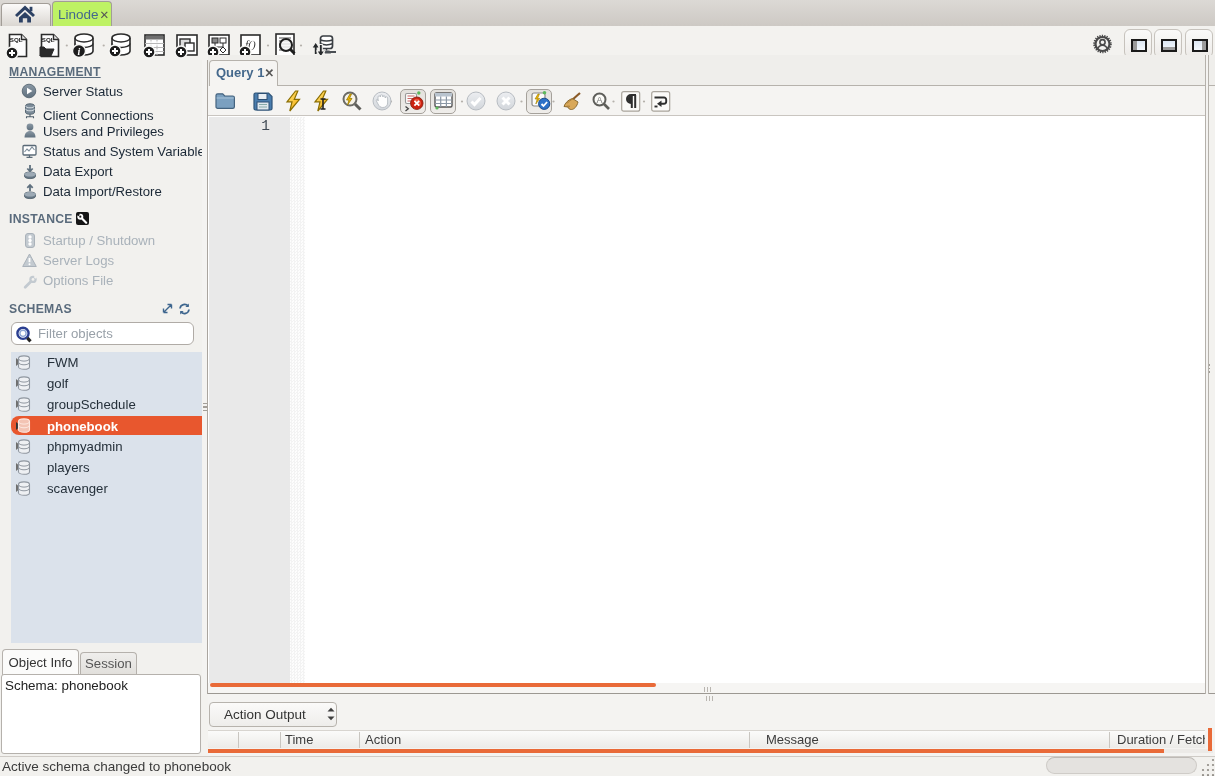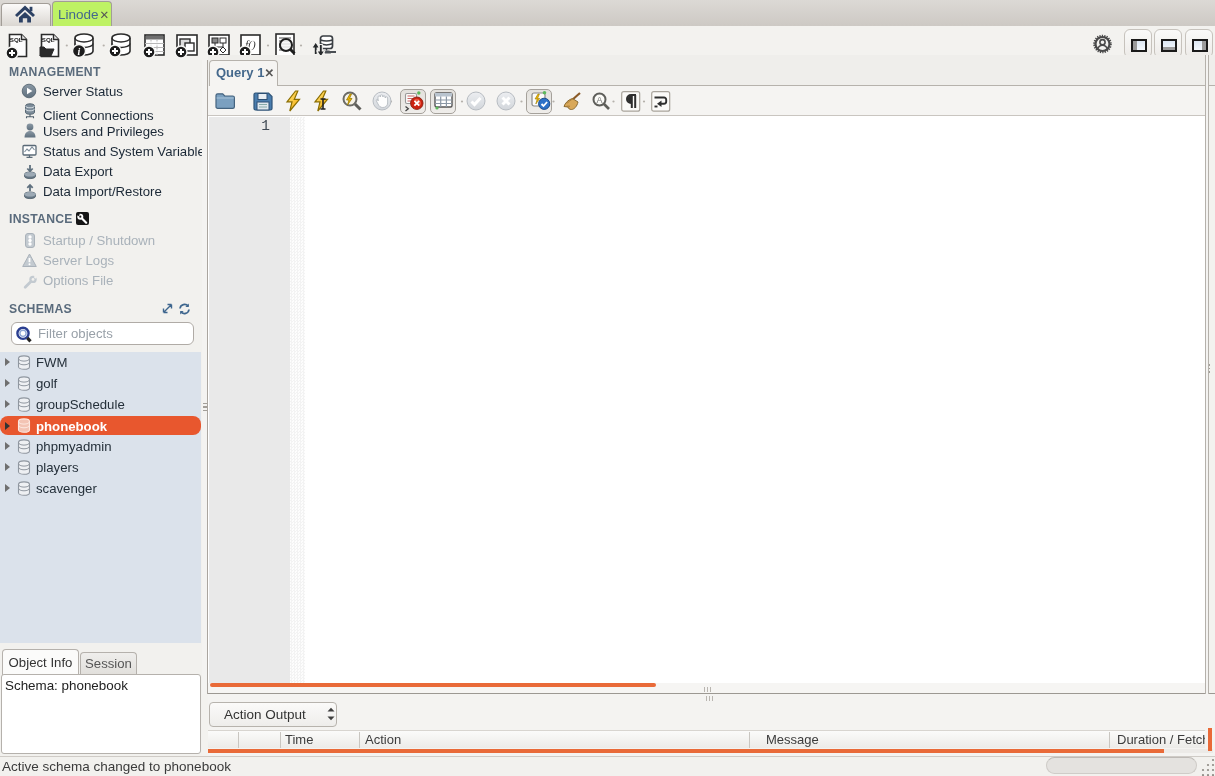--- a/index.html
+++ b/index.html
@@ -17,21 +17,21 @@
   .panelbtn .rect{position:absolute;left:6px;top:9px;width:12px;height:9px;border:2px solid #1a1a1a;background:linear-gradient(#dce6f2,#f4f8fc);}
   
   #sidebar{left:0;top:60px;width:202px;height:583px;background:#f2f1ee;}
   .sechead{position:absolute;left:9px;font-weight:bold;font-size:12.2px;color:#5a6b7c;letter-spacing:0.3px;}
   .sitem{position:absolute;left:43px;font-size:13.2px;color:#1b2836;white-space:nowrap;}
   .sitem.gray{color:#a9b2ba;}
   
   #filterbox{left:11px;top:322px;width:183px;height:23px;background:#fff;border:1px solid #b0aba6;border-radius:6px;box-sizing:border-box;}
   #filtertext{left:38px;top:326px;font-size:13.2px;color:#98a0a8;}
   
-  #schemalist{left:0;top:352px;width:201px;height:325px;background:#dbe2eb;}
+  #schemalist{left:11px;top:352px;width:201px;height:325px;background:#dbe2eb;}
   .srow{position:absolute;left:0;width:201px;height:21px;}
   .srow .tri{position:absolute;left:5px;top:6px;width:0;height:0;border-left:5px solid #6f6f6f;border-top:4px solid transparent;border-bottom:4px solid transparent;}
   .srow .txt{position:absolute;left:36px;top:3px;font-size:13.2px;color:#25303a;}
   .srow.sel{background:#e8572e;border-radius:8px;}
   .srow.sel .txt{color:#fff;font-weight:bold;}
   .srow.sel .tri{border-left-color:#333;}
   
   #sashleft{left:202px;top:60px;width:6px;height:634px;background:#f4f3f1;border-right:1px solid #aaa59f;box-sizing:border-box;}
   
   #objinfoarea{left:0;top:643px;width:202px;height:113px;background:#f2f1ee;}
@@ -194,21 +194,21 @@
         <div style="position:absolute;left:0;bottom:0;width:12px;height:3px;background:#9b9b9b;"></div>
       </div>
     </div>
   <div class="panelbtn" style="left:1185px;">
       <div class="rect">
         <div style="position:absolute;right:0;top:0;width:4px;height:9px;background:#9b9b9b;"></div>
       </div>
     </div>
 
   <div class="abs" id="sidebar"></div>
-  <div class="abs sechead" style="top:65px;">MANAGEMENT</div>
+  <div class="abs sechead" style="top:65px;text-decoration:underline;">MANAGEMENT</div>
   <div class="abs sitem" style="top:84px;">Server Status</div>
   <div class="abs sitem" style="top:108px;">Client Connections</div>
   <div class="abs sitem" style="top:124px;">Users and Privileges</div>
   <div class="abs sitem" style="top:144px;">Status and System Variables</div>
   <div class="abs sitem" style="top:164px;">Data Export</div>
   <div class="abs sitem" style="top:184px;">Data Import/Restore</div>
   <div class="abs sechead" style="top:212px;">INSTANCE</div>
   <div class="abs sitem gray" style="top:233px;">Startup / Shutdown</div>
   <div class="abs sitem gray" style="top:253px;">Server Logs</div>
   <div class="abs sitem gray" style="top:273px;">Options File</div>

